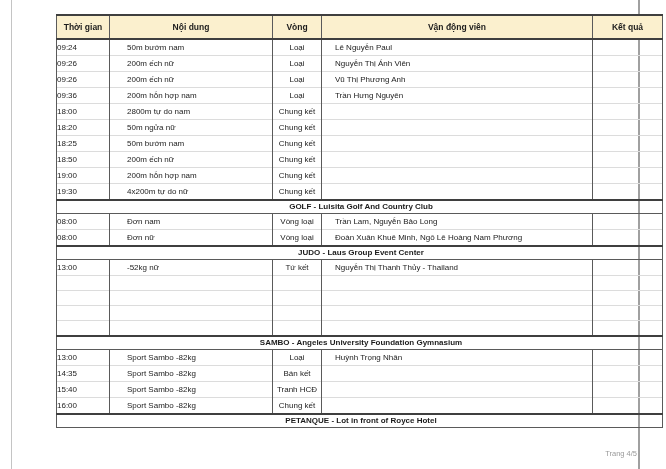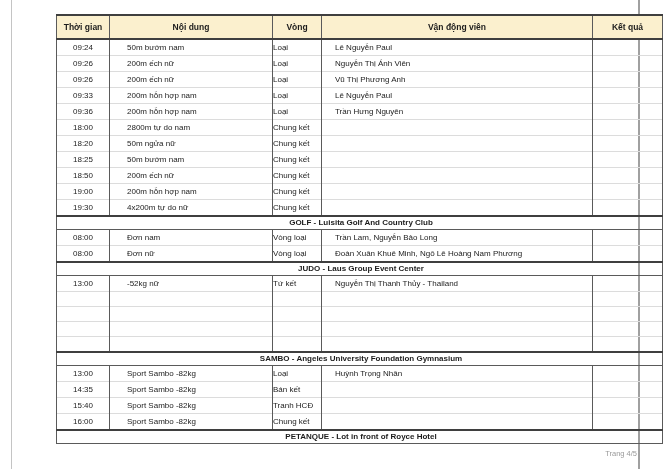--- a/index.html
+++ b/index.html
@@ -41,23 +41,23 @@
     font-size:8.5px;font-weight:bold;text-align:center;
     border-bottom:2px solid var(--border-dark);
   }
   tr.data td{height:15px;line-height:15px;border-top:1px solid var(--border-light);}
   tr.section td{
     height:12px;line-height:12px;font-weight:bold;font-size:8px;
     border-top:2px solid var(--border-dark);
     border-bottom:1px solid var(--border-mid);
     padding-left:3px;text-align:center;
   }
-  td.c-time{text-align:center;}
+  td.c-time{}
   td.c-event{padding-left:17px;}
-  td.c-round{}
+  td.c-round{text-align:center;}
   td.c-ath{padding-left:13px;}
   td.c-res{}
   .footer{
     position:absolute;left:19px;top:449px;width:606px;
     text-align:right;font-size:7.5px;color:var(--footer);
   }
 </style>
 </head>
 <body>
 
@@ -96,27 +96,20 @@
           <td class="c-res"></td>
         </tr>
         <tr class="data">
           <td class="c-time">09:26</td>
           <td class="c-event">200m ếch nữ</td>
           <td class="c-round">Loại</td>
           <td class="c-ath">Vũ Thị Phương Anh</td>
           <td class="c-res"></td>
         </tr>
         <tr class="data">
-          <td class="c-time">09:33</td>
-          <td class="c-event">200m hỗn hợp nam</td>
-          <td class="c-round">Loại</td>
-          <td class="c-ath">Lê Nguyễn Paul</td>
-          <td class="c-res"></td>
-        </tr>
-        <tr class="data">
           <td class="c-time">09:36</td>
           <td class="c-event">200m hỗn hợp nam</td>
           <td class="c-round">Loại</td>
           <td class="c-ath">Trần Hưng Nguyên</td>
           <td class="c-res"></td>
         </tr>
         <tr class="data">
           <td class="c-time">18:00</td>
           <td class="c-event">2800m tự do nam</td>
           <td class="c-round">Chung kết</td>

